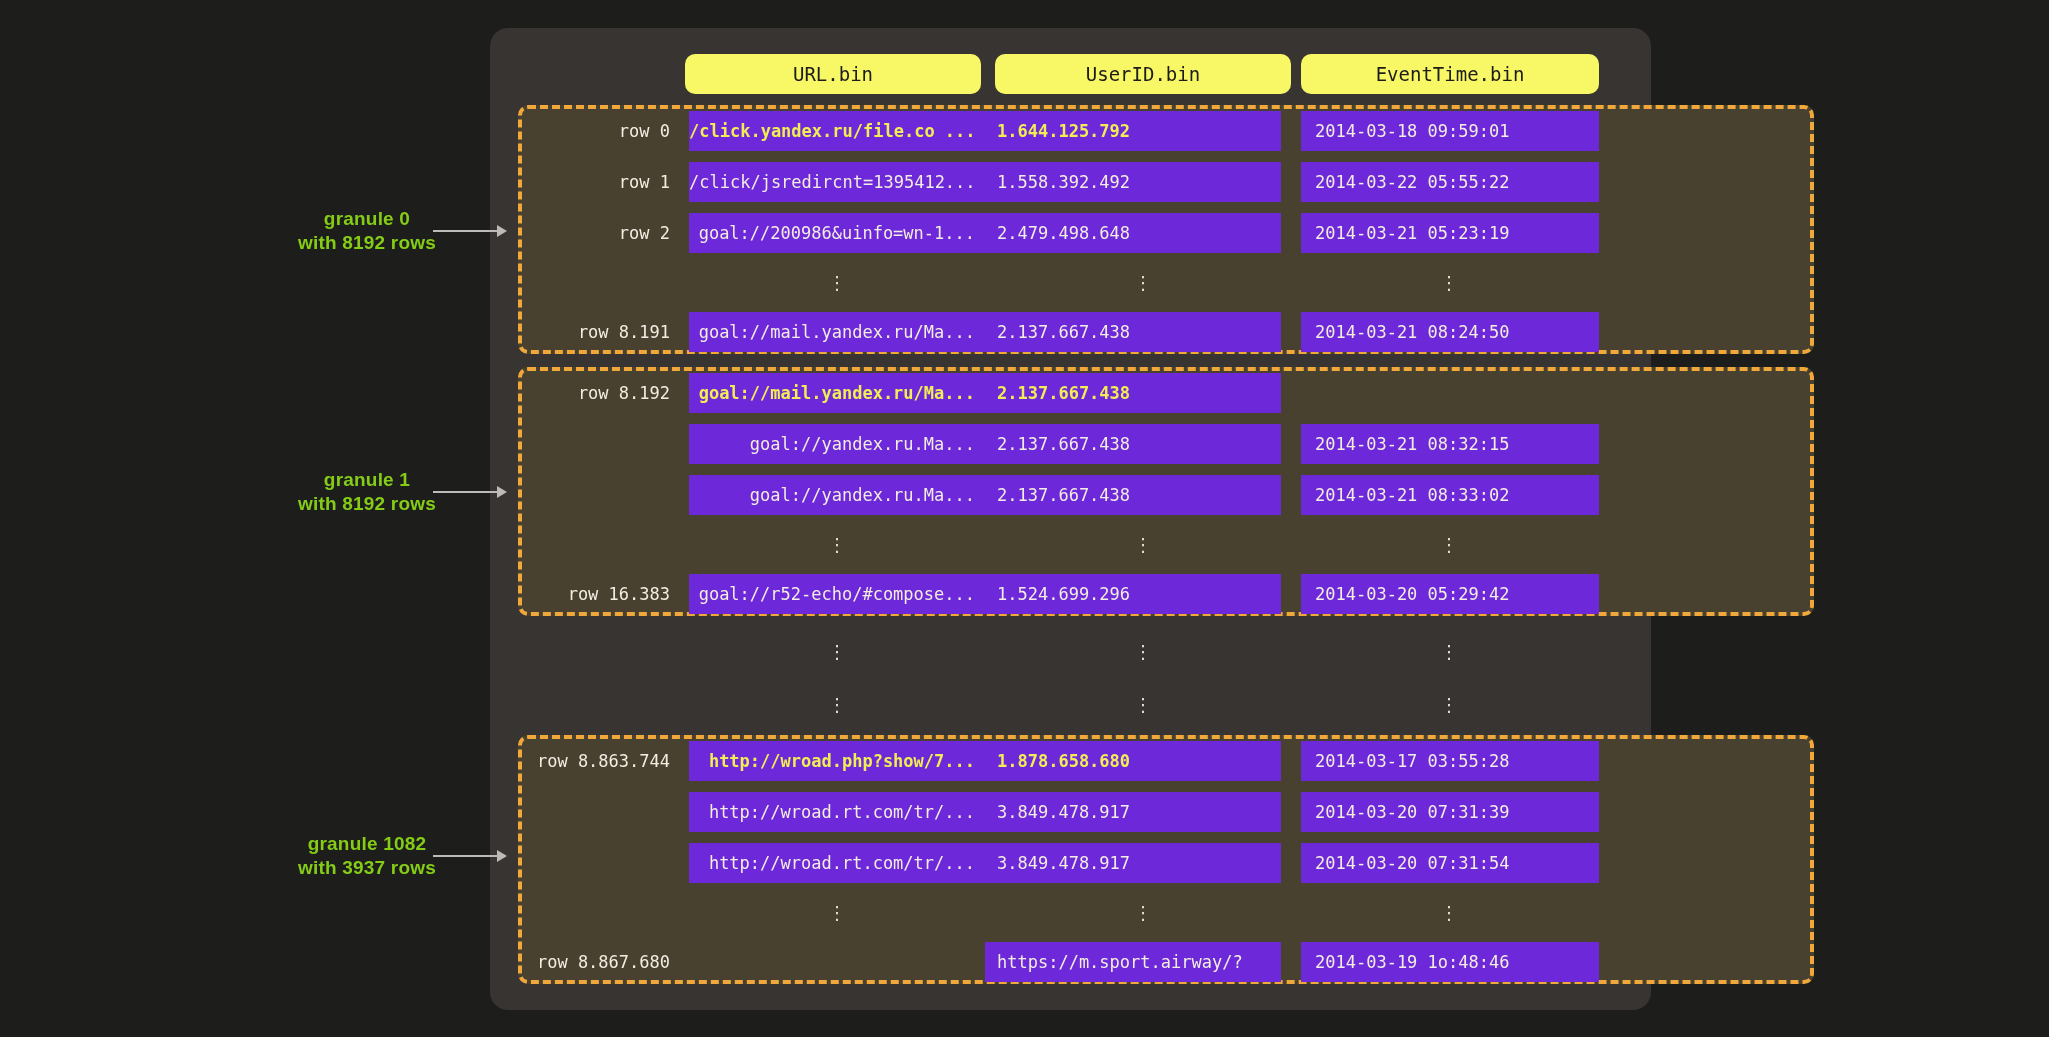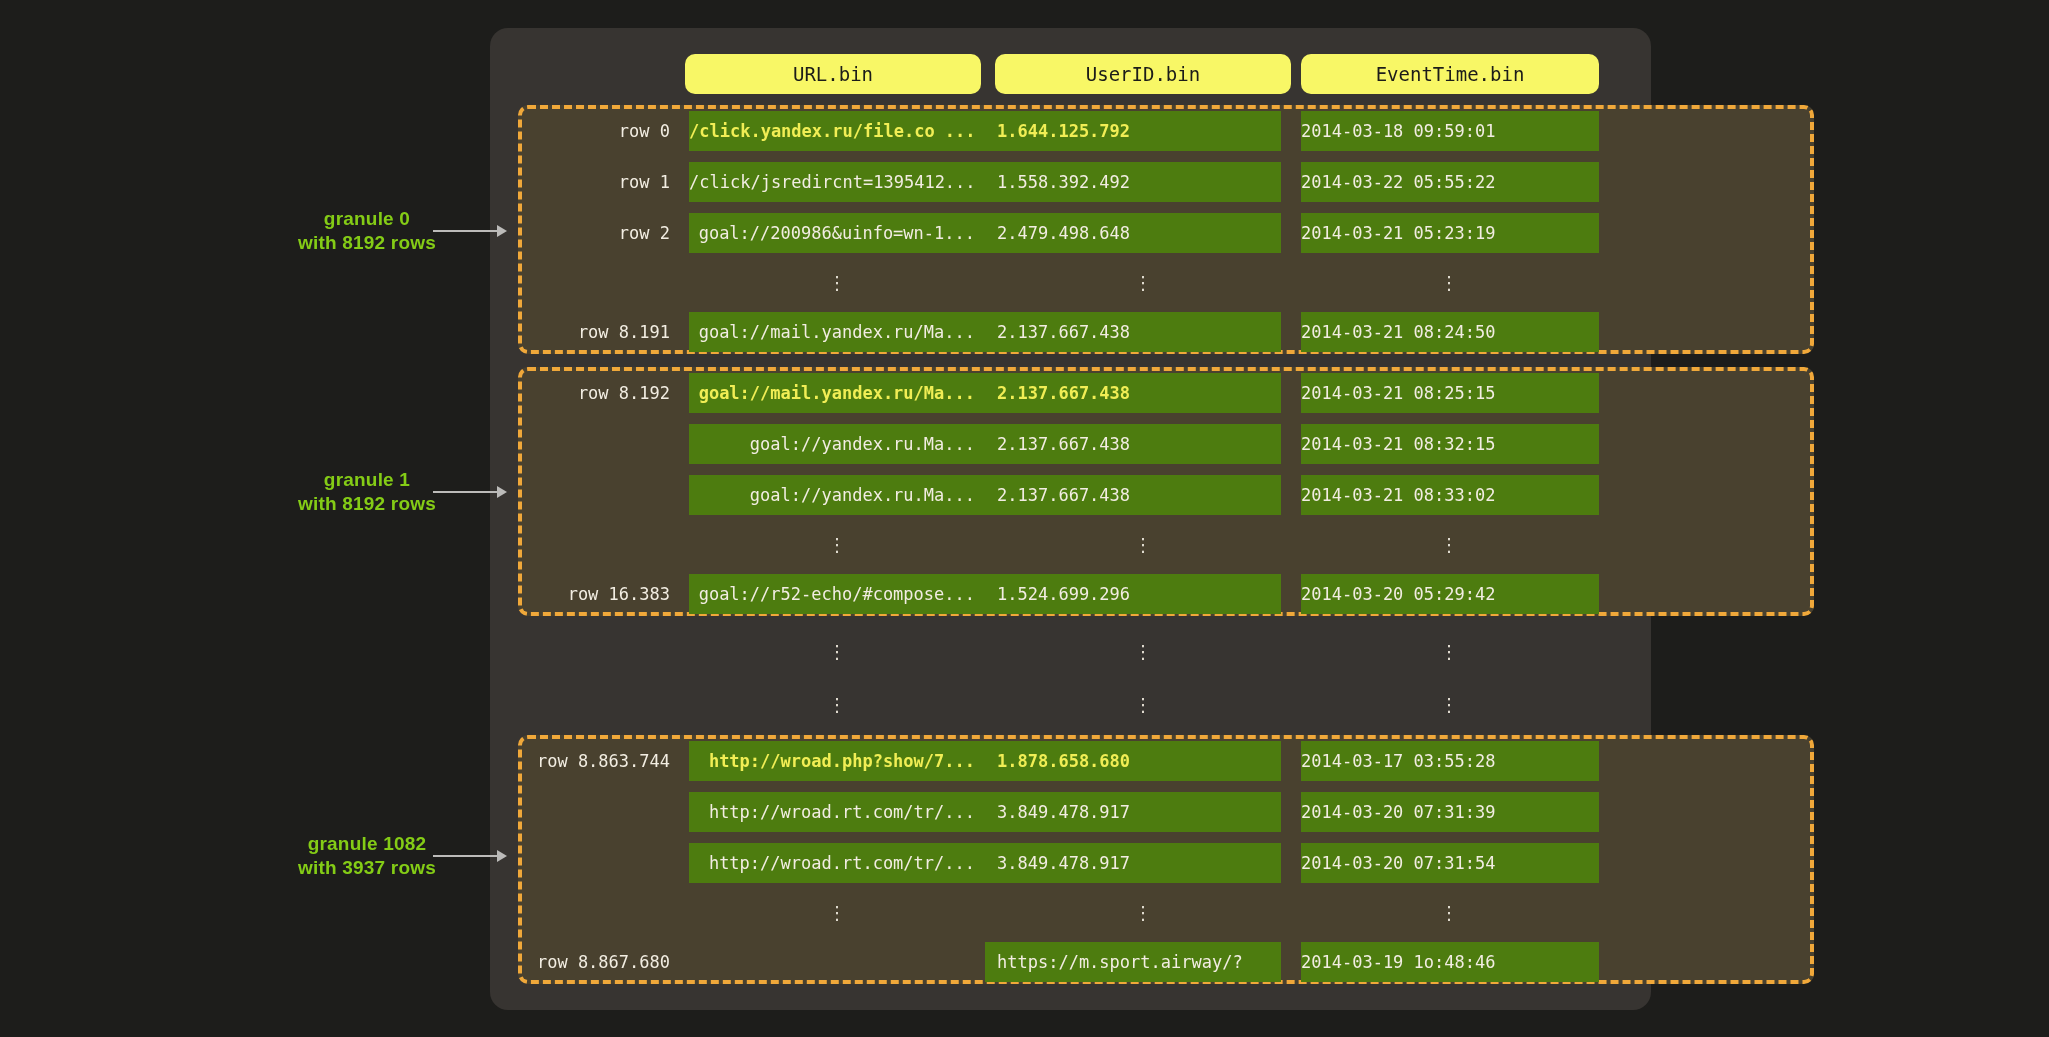--- a/index.html
+++ b/index.html
@@ -26,26 +26,26 @@
   }
   .g0{top:105px}.g1{top:367px}.g2{top:735px}
   
   .p0{top:2px}.p1{top:53px}.p2{top:104px}.p3{top:203px}
   .rl{
     position:absolute;left:0;width:148px;height:40px;line-height:40px;
     text-align:right;font-size:17px;color:#f2ede2;white-space:pre;
   }
   .cell{
     position:absolute;height:40px;line-height:40px;box-sizing:border-box;
-    background:#4d7c0f;border-radius:0;font-size:17px;color:#f2ede2;
+    background:#6d28d9;border-radius:0;font-size:17px;color:#f2ede2;
     white-space:nowrap;overflow:hidden;
   }
   .cell.url {left:167px;width:296px;text-align:right;padding-right:10px}
   .cell.user{left:463px;width:296px;text-align:left;padding-left:12px}
-  .cell.time{left:779px;width:298px;text-align:left;padding-left:0}
+  .cell.time{left:779px;width:298px;text-align:left;padding-left:14px}
   .hl{color:#f1ee55;font-weight:bold}
   
   .dcol{
     position:absolute;width:296px;height:40px;line-height:40px;top:154px;
     text-align:center;font-family:"DejaVu Sans",sans-serif;font-size:18px;color:#e9e4d8;
   }
   .dcol.c1{left:167px}.dcol.c2{left:473px}.dcol.c3{left:779px}
   .middots{position:absolute;left:0;top:0;width:100%;height:40px}
   .middots .dcol{top:0}
   .middots .c1{left:689px}.middots .c2{left:995px}.middots .c3{left:1301px}
@@ -99,21 +99,20 @@
     <span class="rl p3">row 8.191</span>
     <span class="cell url p3">goal://mail.yandex.ru/Ma...</span>
     <span class="cell user p3">2.137.667.438</span>
     <span class="cell time p3">2014-03-21 08:24:50</span>
   </div>
 
   <div class="granule g1">
     <span class="rl p0">row 8.192</span>
     <span class="cell url p0 hl">goal://mail.yandex.ru/Ma...</span>
     <span class="cell user p0 hl">2.137.667.438</span>
-    <span class="cell time p0">2014-03-21 08:25:15</span>
 
     <span class="rl p1"></span>
     <span class="cell url p1">goal://yandex.ru.Ma...</span>
     <span class="cell user p1">2.137.667.438</span>
     <span class="cell time p1">2014-03-21 08:32:15</span>
 
     <span class="rl p2"></span>
     <span class="cell url p2">goal://yandex.ru.Ma...</span>
     <span class="cell user p2">2.137.667.438</span>
     <span class="cell time p2">2014-03-21 08:33:02</span>

